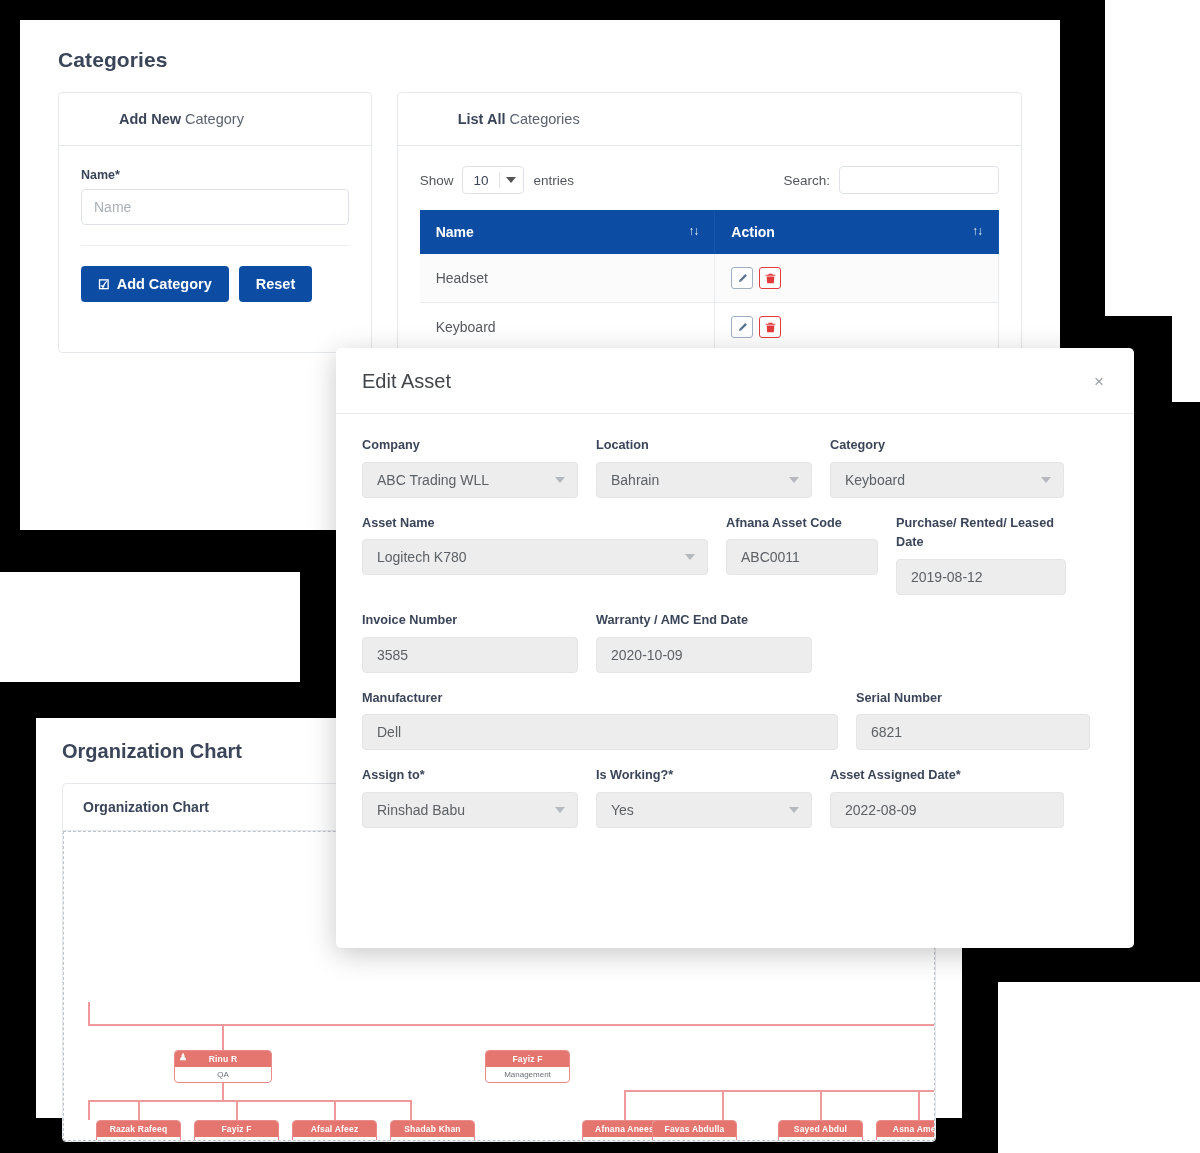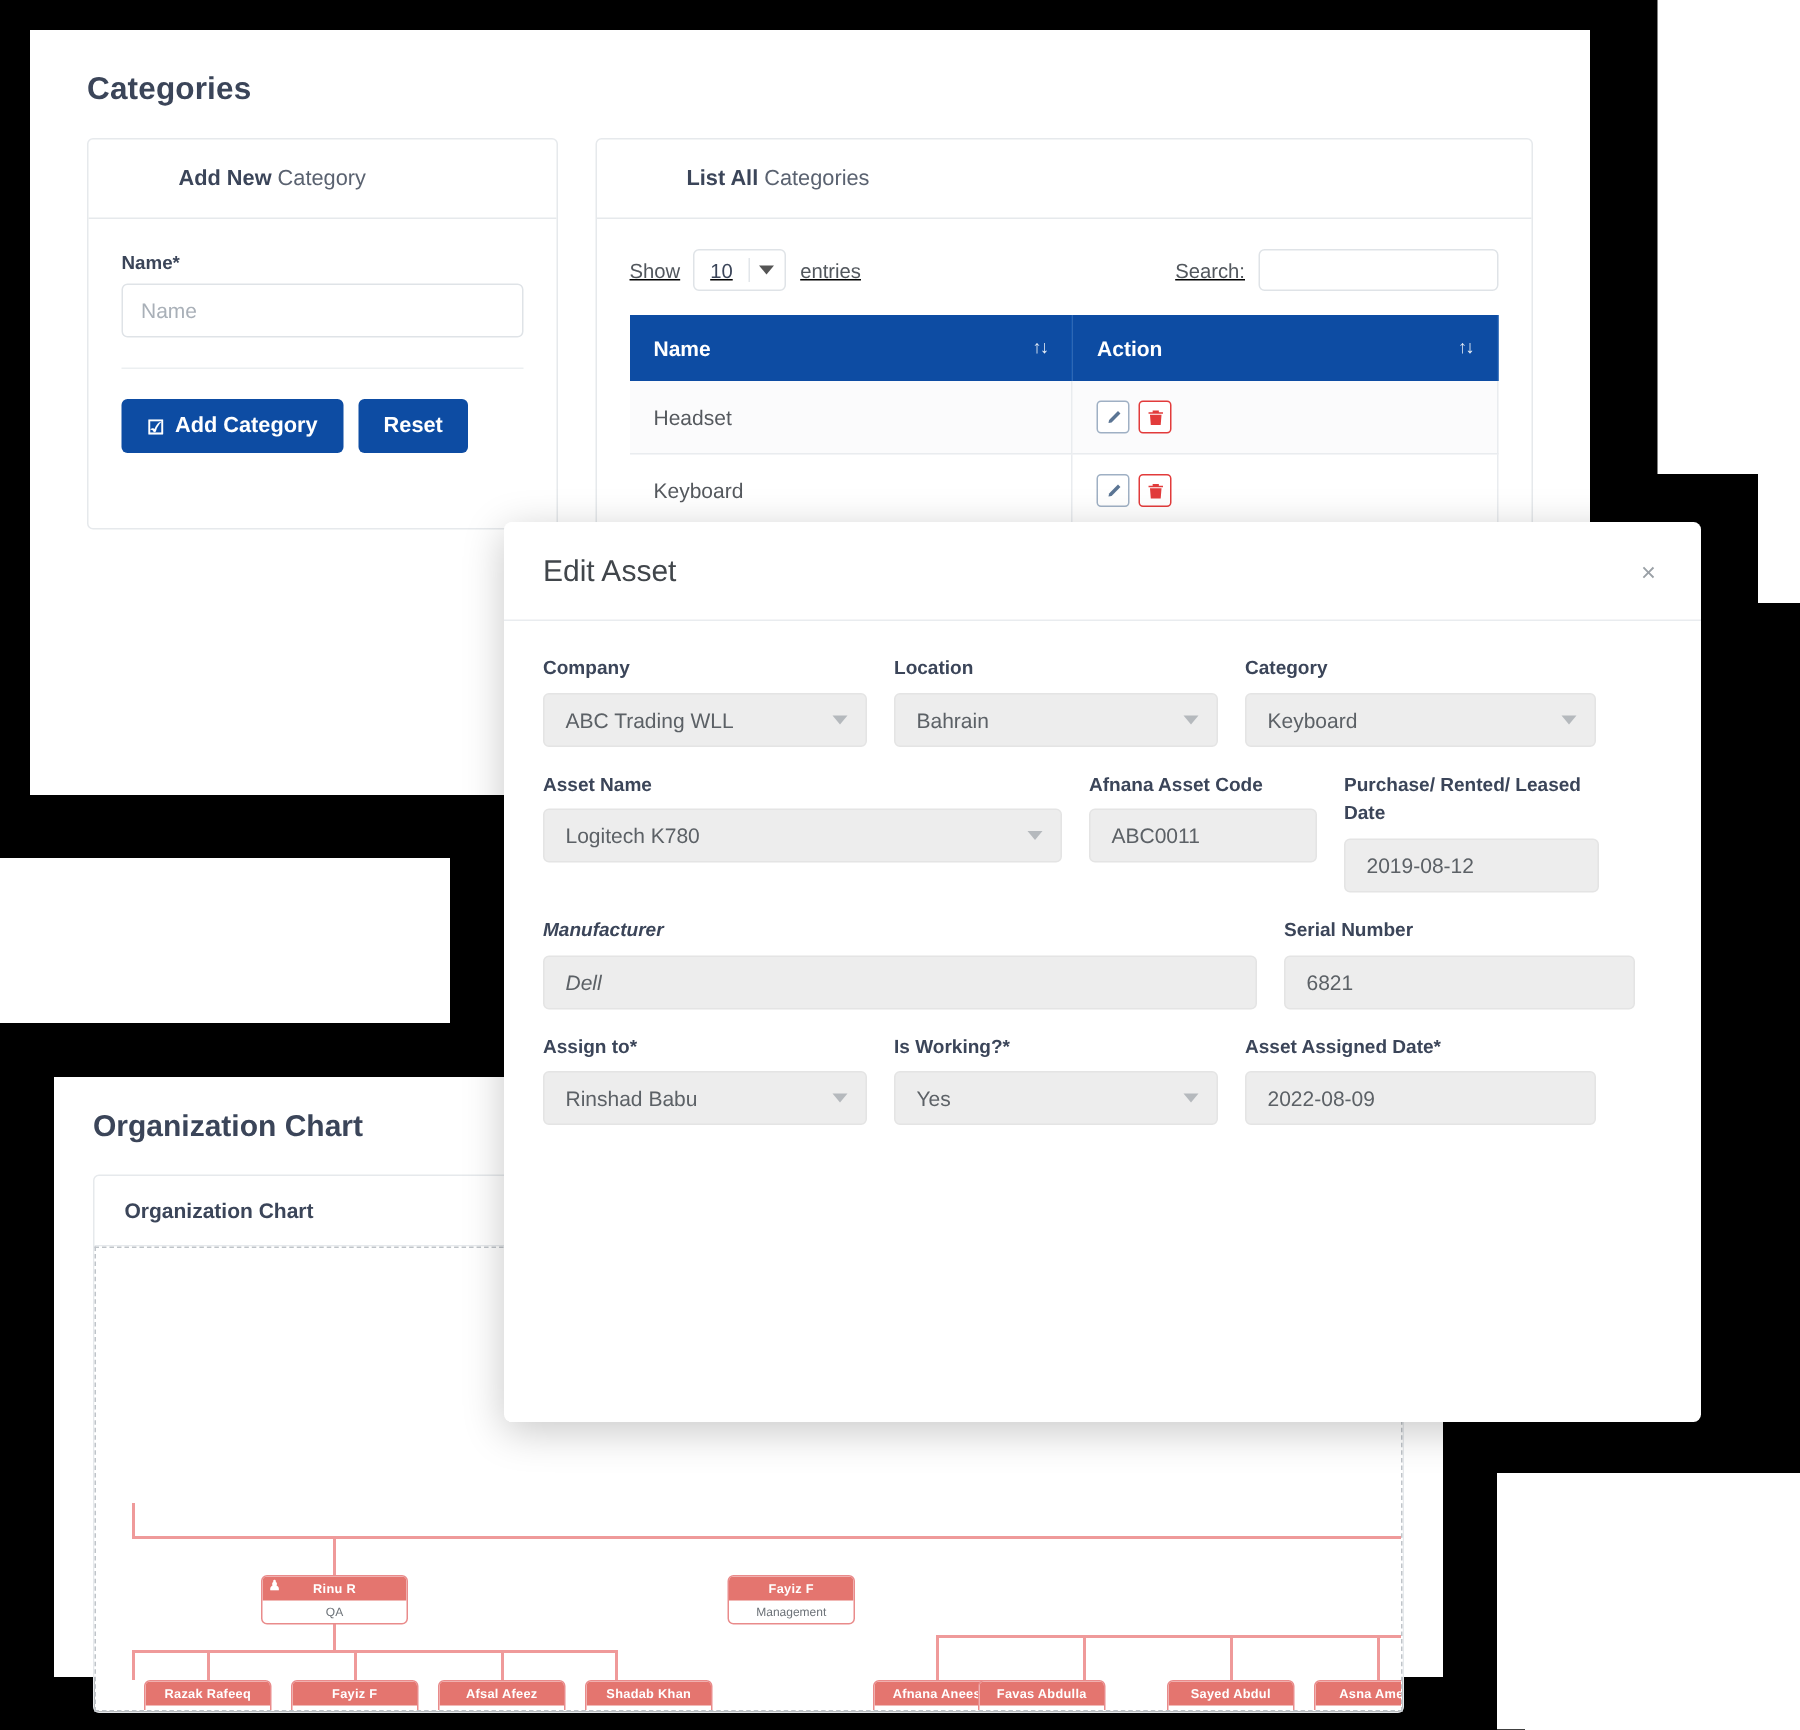--- a/index.html
+++ b/index.html
@@ -44,21 +44,21 @@
   .btn-row { margin-top:20px; padding-top:20px; border-top:1px solid #eceff1; display:flex; gap:10px;}
   .btn {
     border:none; border-radius:4px; color:#fff; background:#0d4ca3;
     font-size:14.5px; font-weight:bold; font-family:"Liberation Sans",sans-serif;
     padding: 10px 17px; cursor:pointer; display:flex; align-items:center; gap:7px;
   }
   .chk-glyph { font-size:13px; }
 
   #list-card { width:650px; }
   #list-card .card-body { padding: 20px 22px 0 22px; }
-  .dt-top { display:flex; align-items:center; justify-content:space-between; margin-bottom:16px;text-decoration:underline;}
+  .dt-top { display:flex; align-items:center; justify-content:space-between; margin-bottom:16px;}
   .dt-left { display:flex; align-items:center; gap:9px; font-size:13.5px; color:#52575d; }
   .dt-select {
     width:62px; height:28px; border:1px solid #dfe3e7; border-radius:4px;
     display:flex; align-items:center; font-size:13.5px; color:#3b4559; padding-left:10px;
     position:relative; background:#fff;
   }
   .dt-select .sep { position:absolute; right:23px; top:5px; bottom:5px; width:1px; background:#e2e6ea;}
   .dt-select .caret { position:absolute; right:7px; top:50%; transform:translateY(-50%);
     width:0;height:0;border-left:5px solid transparent;border-right:5px solid transparent;border-top:6px solid #555;}
   .dt-right { display:flex; align-items:center; gap:9px; font-size:13.5px; color:#52575d; }
@@ -131,21 +131,21 @@
   .ftextarea {
     width:100%; height:84px; background:#fff; border:1px solid #dfe3e7; border-radius:4px;
     padding:12px 14px; font-size:14px; color:#5c6166; position:relative;
   }
   .ftextarea .grip{ position:absolute; right:3px; bottom:2px; color:#b9bec3; font-size:10px; }
 
   .w3 { width:234px; }
   .w-assetname { width:364px; }
   .w-code { width:170px; }
   .w-pdate { width:170px; }
-  .w-manu { width:494px;font-style:italic; }
+  .w-manu { width:494px; }
   .w-serial { width:234px; }
 </style>
 </head>
 <body>
 
 <div id="root">
 
   <div class="panel" id="categories-page">
     <div class="page-title">Categories</div>
 
@@ -364,20 +364,34 @@
           </div>
         </div>
         <div class="fgroup w-pdate" style="padding-right:0">
           <div class="flabel">Purchase/ Rented/ Leased Date</div>
           <div class="finput">
             <span>2019-08-12</span>
           </div>
         </div>
       </div>
 
+      <div class="frow">
+        <div class="fgroup w3">
+          <div class="flabel">Invoice Number</div>
+          <div class="finput">
+            <span>3585</span>
+          </div>
+        </div>
+        <div class="fgroup w3">
+          <div class="flabel">Warranty / AMC End Date</div>
+          <div class="finput">
+            <span>2020-10-09</span>
+          </div>
+        </div>
+      </div>
 
       <div class="frow">
         <div class="fgroup w-manu">
           <div class="flabel">Manufacturer</div>
           <div class="finput">
             <span>Dell</span>
           </div>
         </div>
         <div class="fgroup w-serial" style="padding-right:0">
           <div class="flabel">Serial Number</div>

